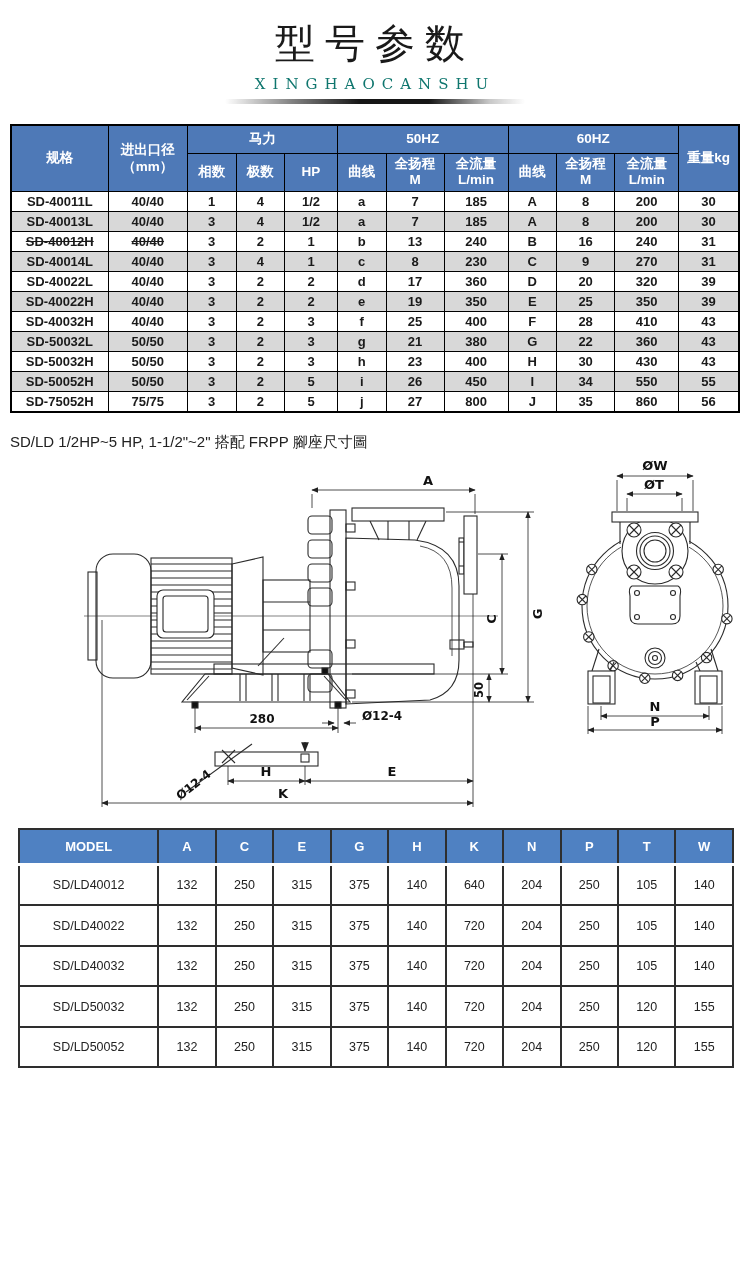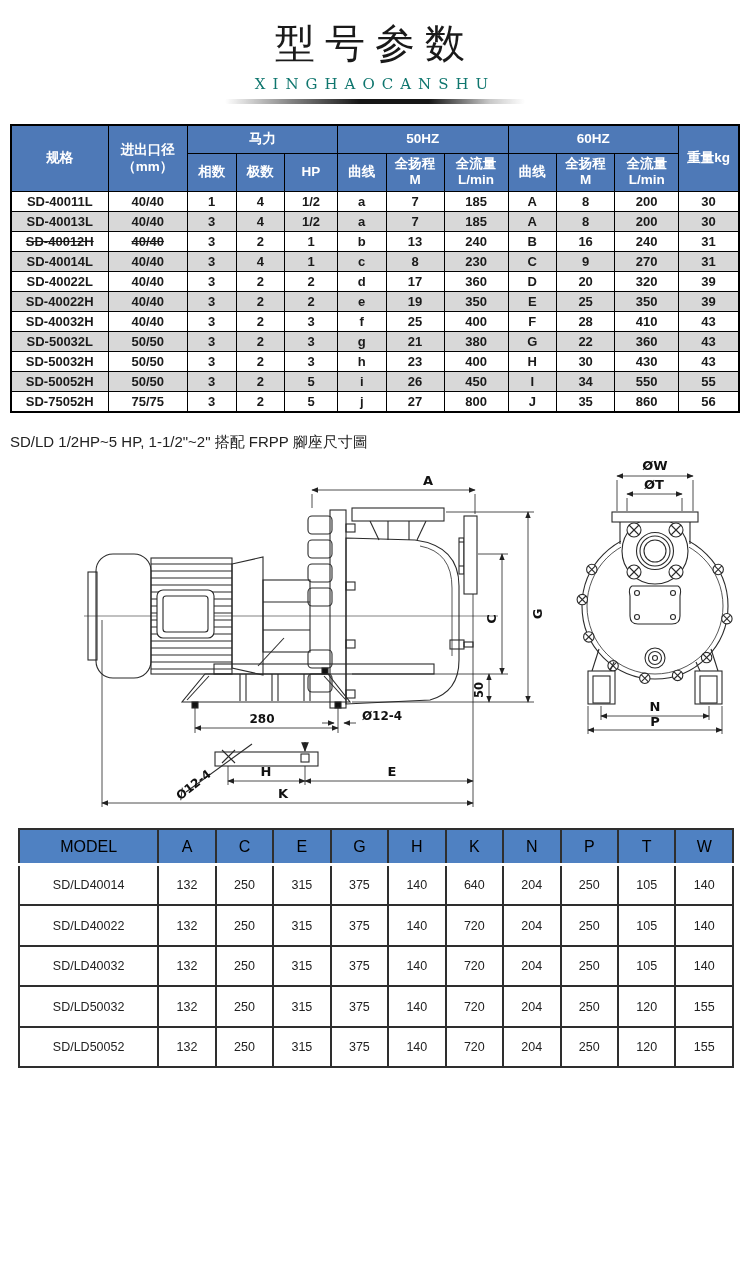--- a/index.html
+++ b/index.html
@@ -32,21 +32,21 @@
 
   
   .drawing-caption { margin:20px 0 2px 10px; font-size:15px; color:#222; }
 
   
   .drawing-wrap { width:750px; height:368px; }
   .drawing-wrap svg text { font-family:"DejaVu Sans", sans-serif; }
 
   
   .dim-table { width:716px; margin:6px 0 0 18px; border:2px solid #2e2e2e; table-layout:fixed; }
-  .dim-table th { background:#4f81c2; color:#000000; font-size:16px; font-weight:normal;
+  .dim-table th { background:#4f81c2; color:#ffffff; font-size:13px; font-weight:bold;
                   border:2px solid #2e2e2e; border-bottom:3px solid #fff; height:36px; }
   .dim-table td { border:2px solid #2e2e2e; text-align:center; font-size:12.5px;
                   color:#222; height:40.5px; }
 </style>
 </head>
 <body>
 
 <div class="page">
 
   <div class="title-block">
@@ -540,21 +540,21 @@
         <th>H</th>
         <th>K</th>
         <th>N</th>
         <th>P</th>
         <th>T</th>
         <th>W</th>
       </tr>
     </thead>
     <tbody>
         <tr>
-          <td>SD/LD40014</td>
+          <td>SD/LD40012</td>
           <td>132</td>
           <td>250</td>
           <td>315</td>
           <td>375</td>
           <td>140</td>
           <td>640</td>
           <td>204</td>
           <td>250</td>
           <td>105</td>
           <td>140</td>

